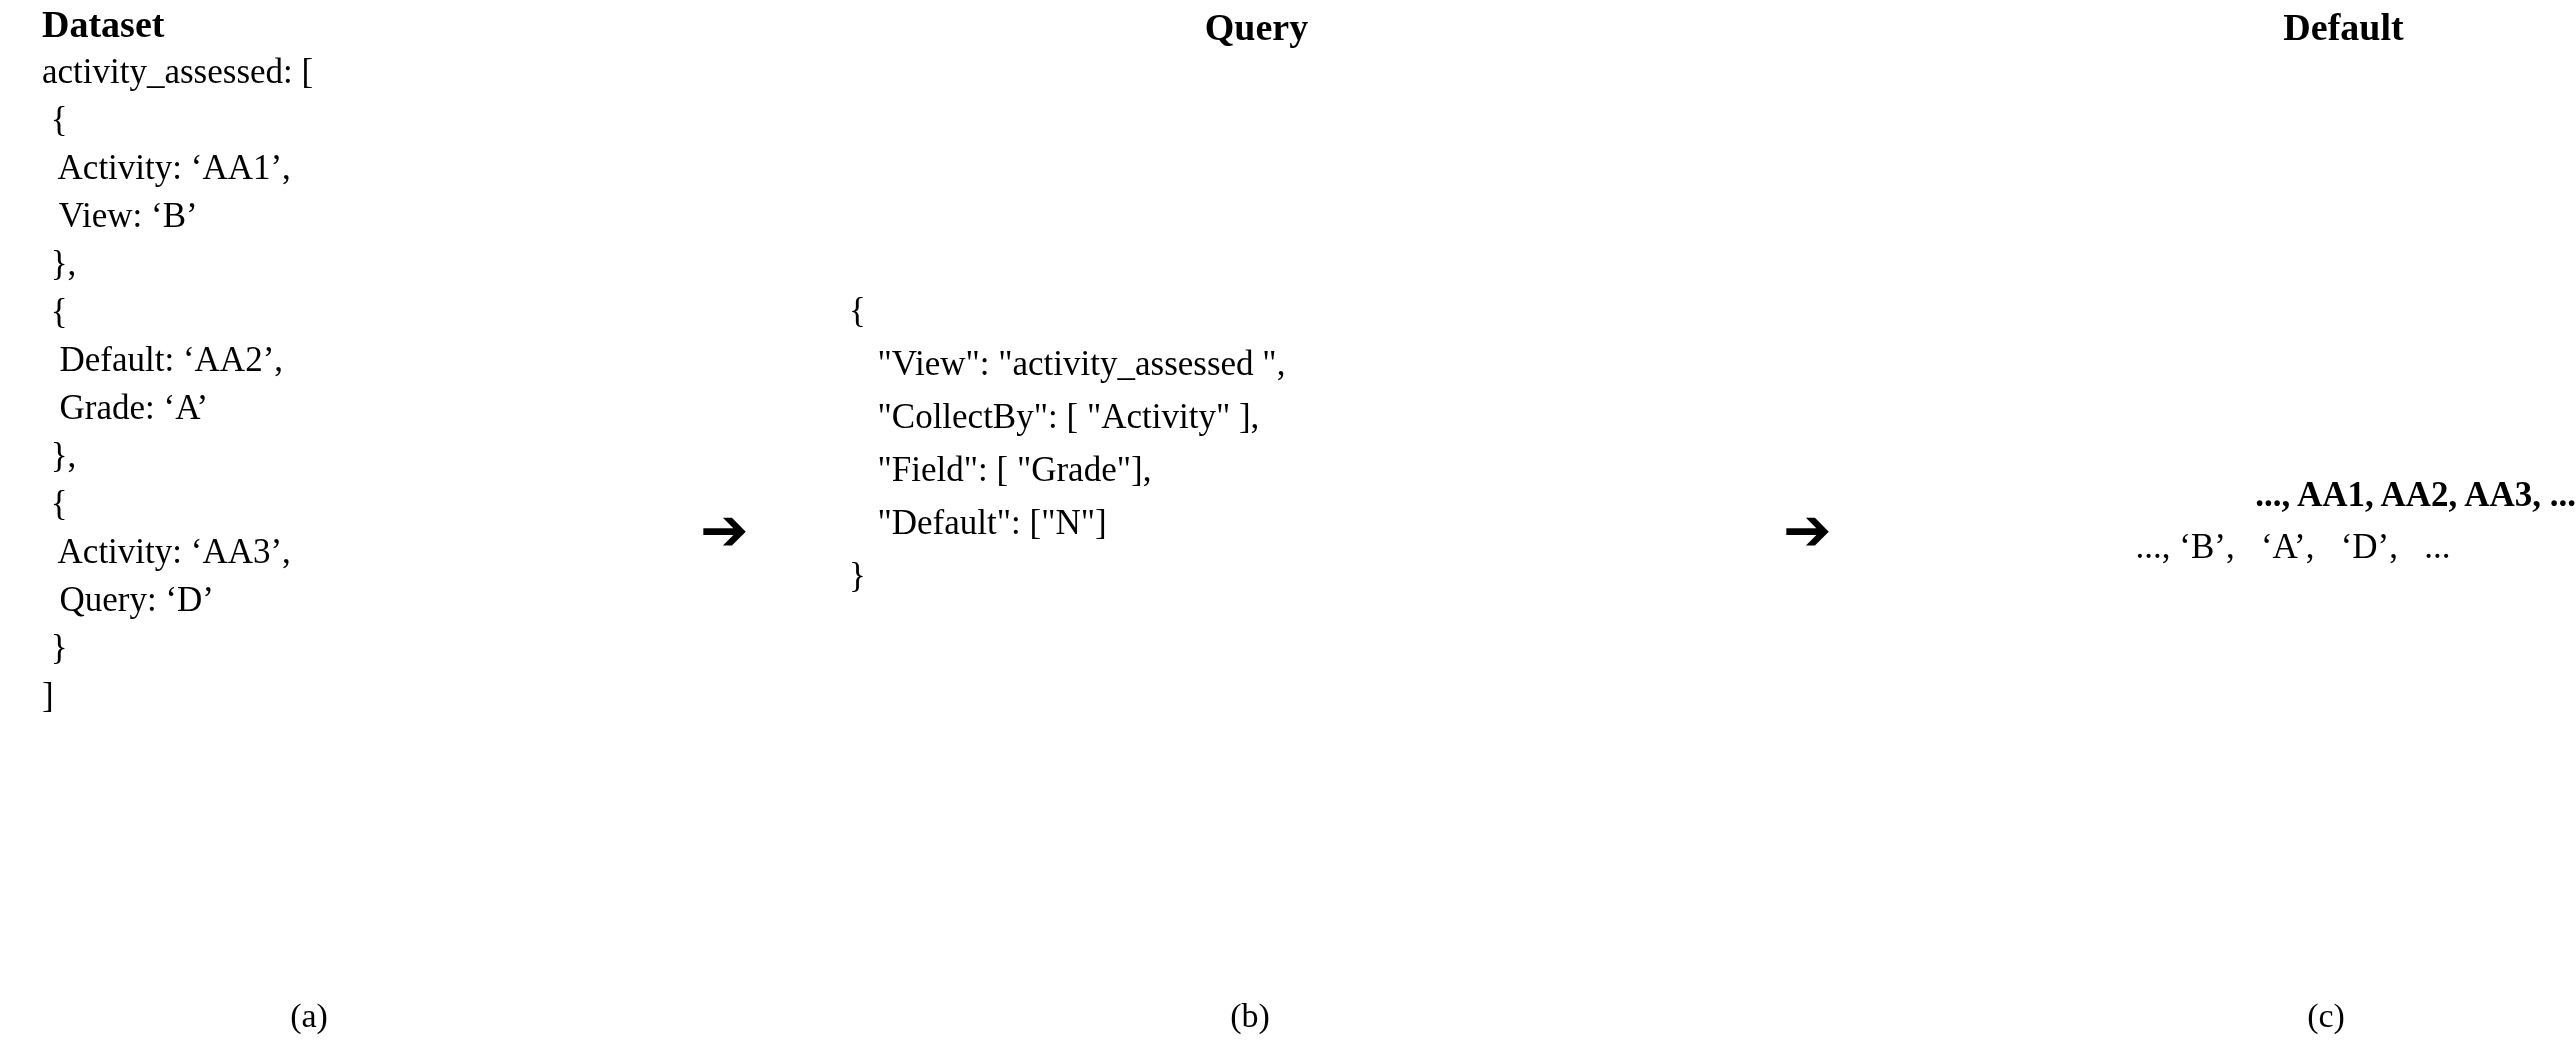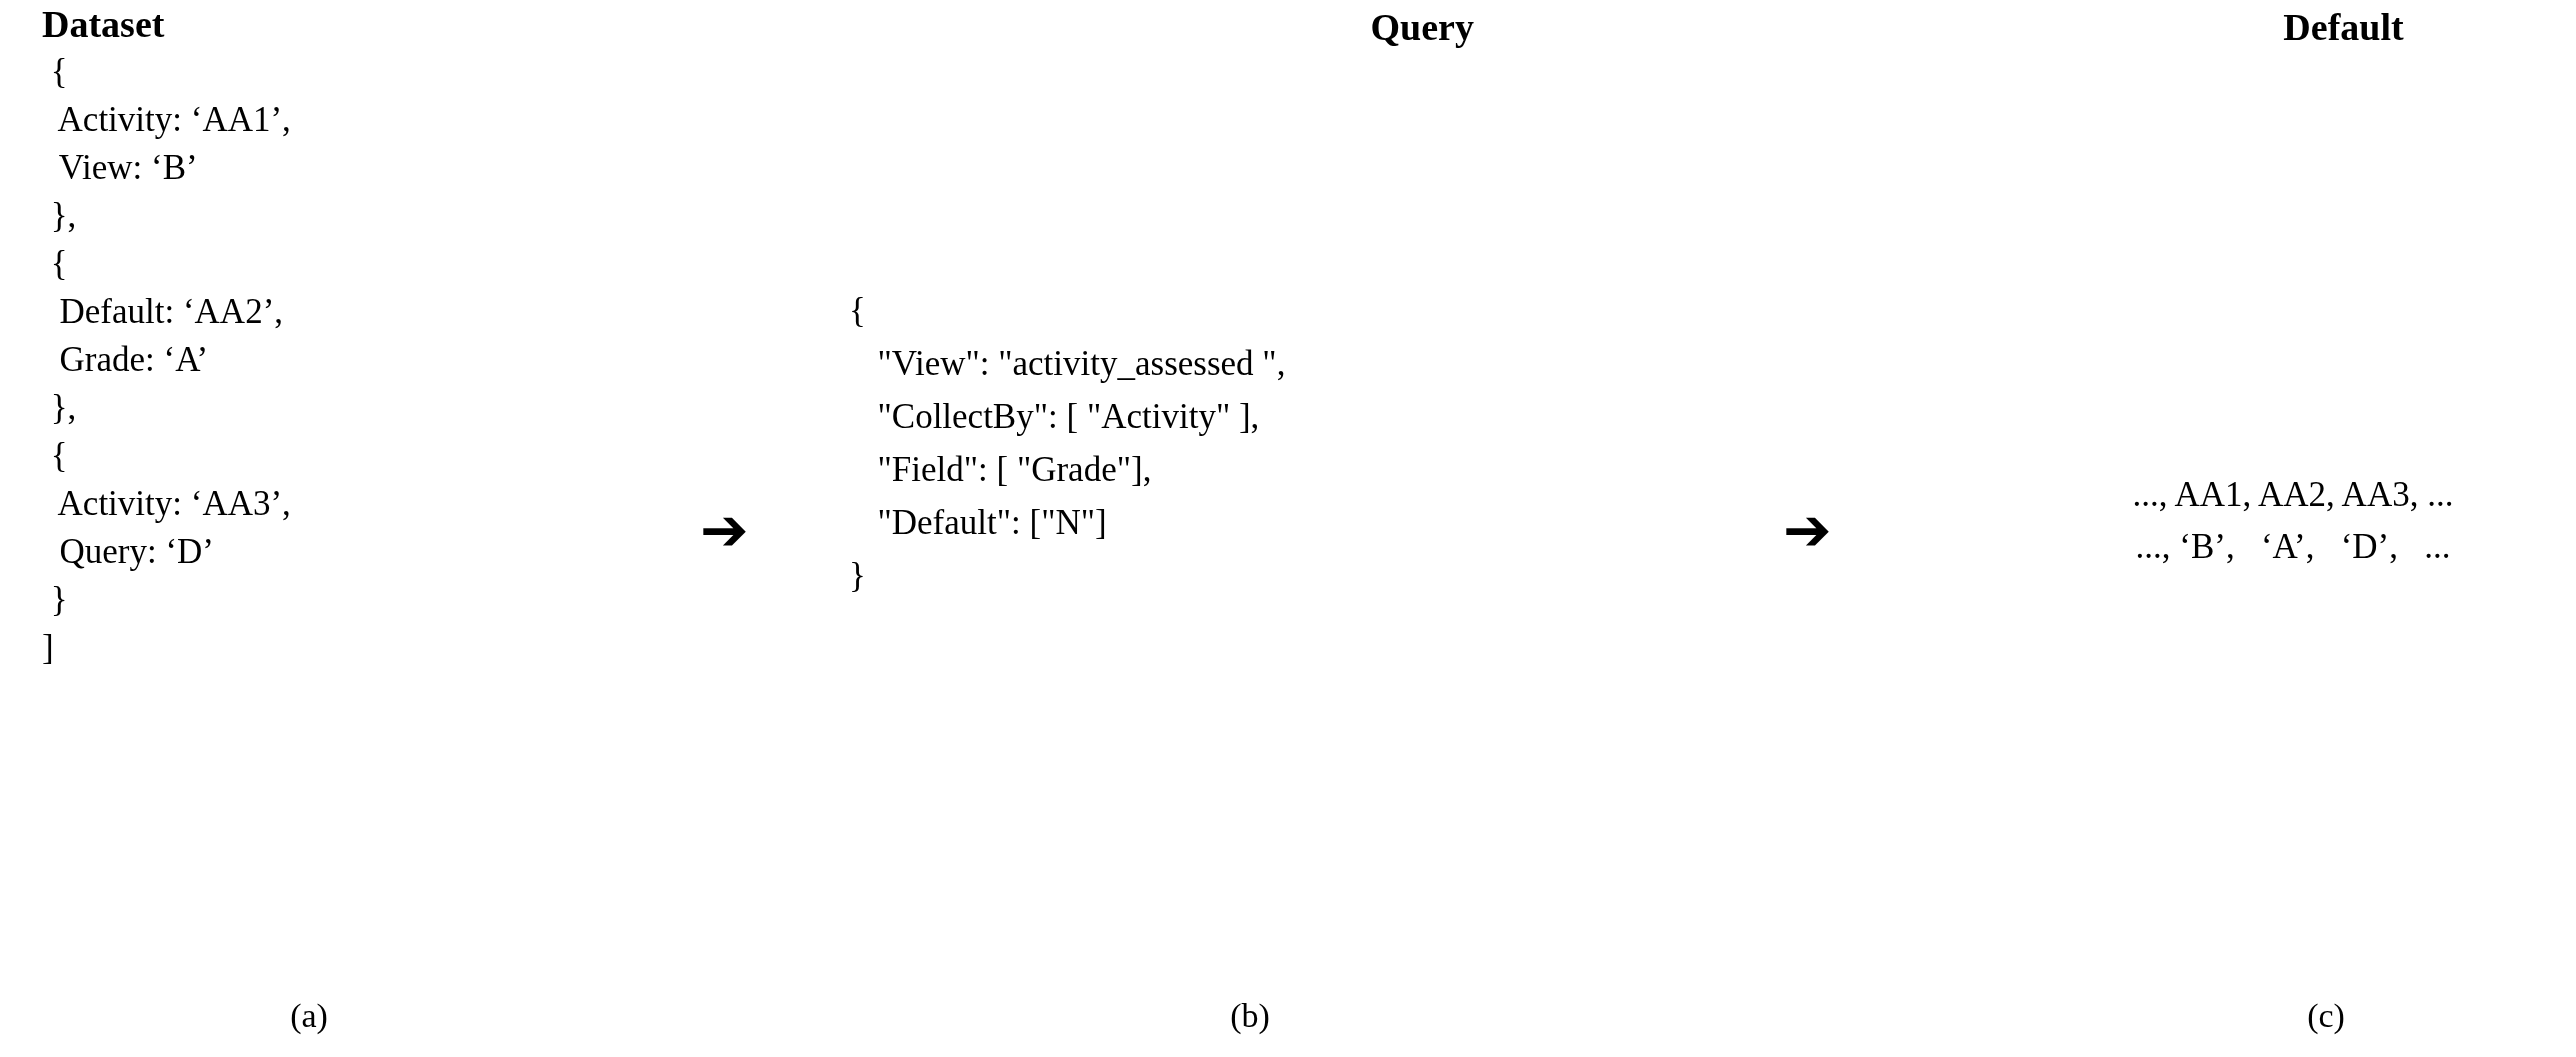--- a/index.html
+++ b/index.html
@@ -51,21 +51,21 @@
     color: #000000;
     user-select: none;
   }
   .arrow-1 { left: 700px; top: 501px; }
   .arrow-2 { left: 1783px; top: 501px; }
   .panel-b-title {
     position: absolute;
     left: 1039px;
     top: 2.7px;
     width: 435px;
-    text-align: right;
+    text-align: center;
     font-size: 38px;
     font-weight: bold;
     line-height: 48px;
     white-space: pre;
   }
   .query-body {
     position: absolute;
     left: 849px;
     top: 284px;
     width: 883px;
@@ -96,21 +96,21 @@
     left: 2010px;
     top: 469px;
     width: 566px;
     text-align: center;
   }
   .dataset-row {
     font-size: 35px;
     line-height: 52px;
     white-space: pre;
   }
-  .dataset-row.bold { font-weight: normal; }
+  .dataset-row.bold { font-weight: bold; text-align: right; }
 
   
   .caption {
     position: absolute;
     top: 993px;
     font-size: 34px;
     line-height: 45px;
     text-align: center;
     width: 136px;
     white-space: pre;
@@ -120,20 +120,21 @@
   .caption-c { left: 2258px; }
 </style>
 </head>
 <body>
 
 <div class="figure">
 
   <div class="panel-a">
     <div class="panel-a-title">Dataset</div>
 
+    <div class="mongo-line">activity_assessed: [</div>
     <div class="mongo-line"> {</div>
     <div class="mongo-line">  Activity: ‘AA1’,</div>
     <div class="mongo-line">  View: ‘B’</div>
     <div class="mongo-line"> },</div>
     <div class="mongo-line"> {</div>
     <div class="mongo-line">  Default: ‘AA2’,</div>
     <div class="mongo-line">  Grade: ‘A’</div>
     <div class="mongo-line"> },</div>
     <div class="mongo-line"> {</div>
     <div class="mongo-line">  Activity: ‘AA3’,</div>

